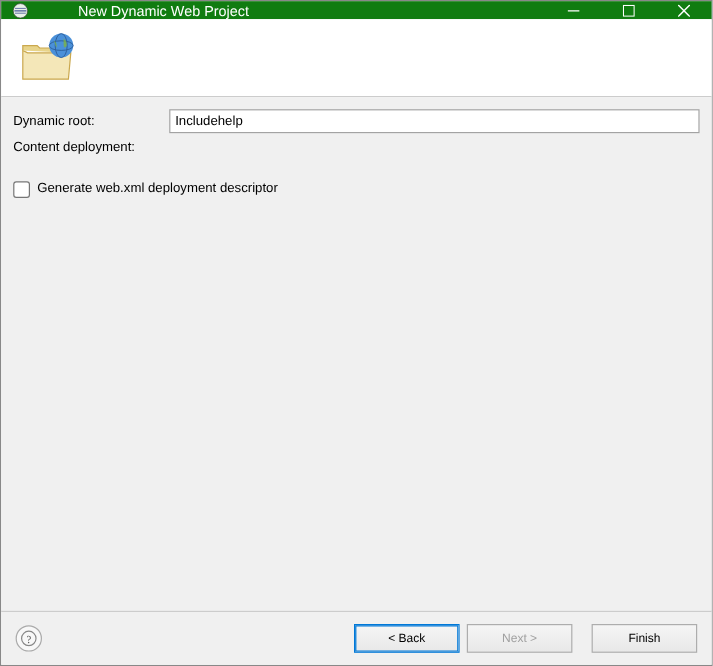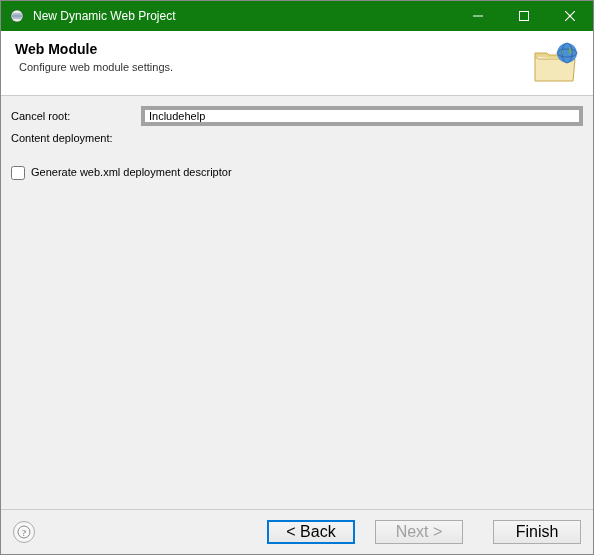--- a/index.html
+++ b/index.html
@@ -14,24 +14,25 @@
     .window {
       width: 594px;
       height: 555px;
       display: flex;
       flex-direction: column;
       border: 1px solid #888;
     }
     .titlebar {
       background: #107c10;
       color: #fff;
-      height: 30px;
+      height: 15px;
       display: flex;
       align-items: center;
       padding-left: 8px;
+      gap: 32px;
     }
     .titlebar-icon {
       width: 16px;
       height: 16px;
       margin-right: 8px;
       display: flex;
       align-items: center;
       justify-content: center;
     }
     .titlebar-title {
@@ -87,21 +88,21 @@
       align-items: center;
       margin-bottom: 6px;
     }
     .form-label {
       width: 130px;
       font-size: 11px;
       color: #000;
     }
     .form-input {
       flex: 1;
-      border: 4px solid #a3a3a3;
+      border: 1px solid #a3a3a3;
       padding: 2px 4px;
       font-size: 11px;
       height: 20px;
       background: #fff;
     }
     .checkbox-row {
       display: flex;
       align-items: flex-start;
       margin-top: 16px;
       font-size: 11px;
@@ -129,23 +130,23 @@
       font-size: 13px;
       color: #555;
       background: #f8f8f8;
     }
     .spacer { flex: 1; }
     .nav-btn {
       min-width: 88px;
       height: 24px;
       border: 1px solid #adadad;
       background: linear-gradient(#f5f5f5, #e8e8e8);
-      font-size: 16px;
+      font-size: 10px;
       color: #000;
-      margin-left: 20px;
+      margin-left: 6px;
       display: flex;
       align-items: center;
       justify-content: center;
       cursor: pointer;
     }
     .nav-btn.default {
       border: 1px solid #0078d7;
       box-shadow: 0 0 0 1px #0078d7 inset;
     }
     .nav-btn.disabled {
@@ -186,40 +187,36 @@
       <div class="titlebar-btn">
         <svg width="10" height="10">
           <line x1="0" y1="0" x2="10" y2="10" stroke="#fff" stroke-width="1.2"></line>
           <line x1="10" y1="0" x2="0" y2="10" stroke="#fff" stroke-width="1.2"></line>
         </svg>
       </div>
     </div>
   </div>
 
   <div class="header">
-    <div class="header-text">
-      <div class="header-title">Web Module</div>
-      <div class="header-subtitle">Configure web module settings.</div>
-    </div>
     <div class="header-icon">
       <svg width="48" height="42" viewBox="0 0 48 42">
         <path d="M4 16 L4 40 L42 40 L44 18 L8 18 Z" fill="#f4e7b8" stroke="#caa84e" stroke-width="1"></path>
         <path d="M4 16 L4 12 L16 12 L18 14 L40 14 L40 18" fill="#e8d48a" stroke="#caa84e" stroke-width="1"></path>
         <circle cx="36" cy="12" r="10" fill="#4a90d9"></circle>
         <ellipse cx="36" cy="12" rx="5" ry="10" fill="none" stroke="#2e5f9c" stroke-width="0.8"></ellipse>
         <ellipse cx="36" cy="12" rx="10" ry="4" fill="none" stroke="#2e5f9c" stroke-width="0.8"></ellipse>
         <path d="M30 8 Q33 10 32 14" fill="#7cb342" opacity="0.8"></path>
         <path d="M38 6 Q42 9 40 13 Q38 15 38 10" fill="#7cb342" opacity="0.8"></path>
       </svg>
     </div>
   </div>
 
   <div class="form-area">
     <div class="form-row">
-      <label class="form-label">Cancel root:</label>
+      <label class="form-label">Dynamic root:</label>
       <input class="form-input" type="text" value="Includehelp" style="">
     </div>
     <div class="form-row">
       <label class="form-label">Content deployment:</label>
     </div>
     <div class="checkbox-row">
       <input type="checkbox" style="">
       <label>Generate web.xml deployment descriptor</label>
     </div>
   </div>

